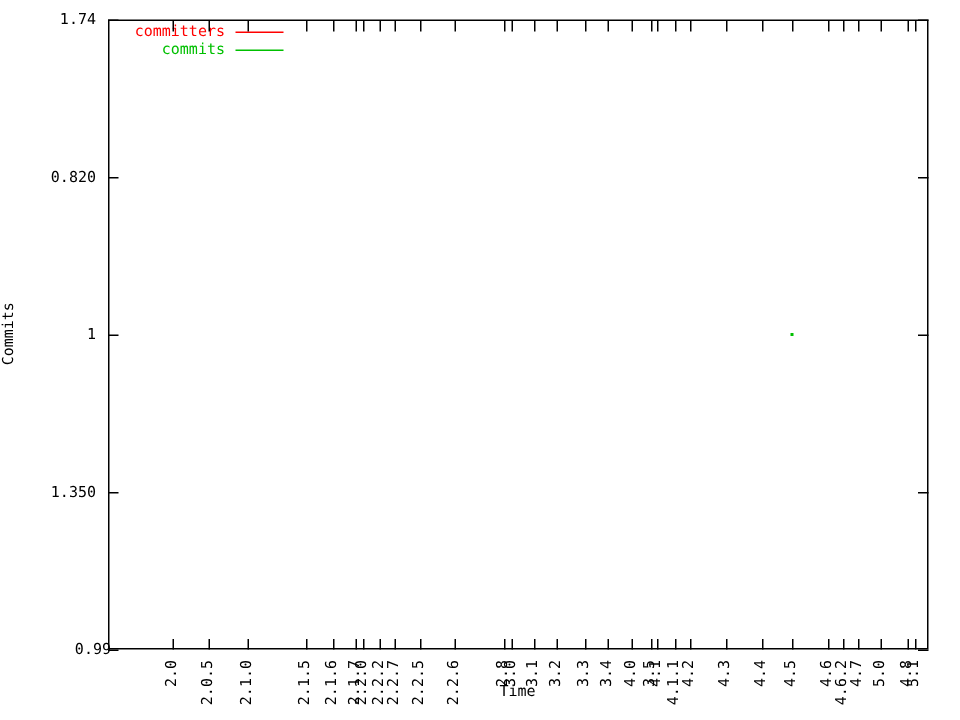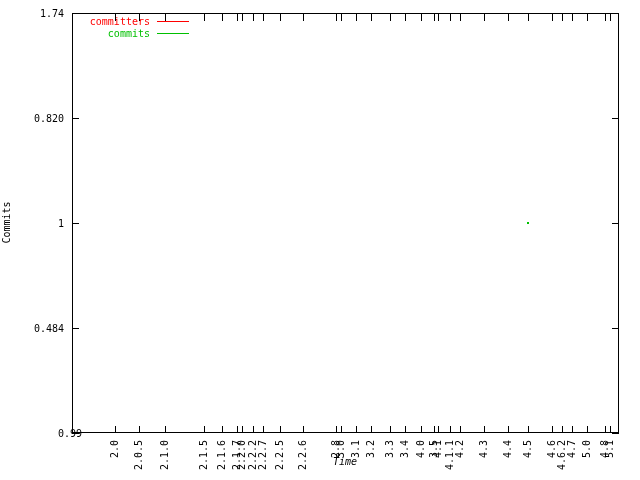--- a/index.html
+++ b/index.html
@@ -36,39 +36,39 @@
 </style>
 </head>
 <body>
 
 <div class="chart">
 
   <div class="plot-border"></div>
 
   <div class="ylabel-text" style="left:-24px;top:217px;width:60px;text-align:center;">Commits</div>
 
-  <div class="xaxis-title" style="left:333px;top:456px;font-style:italic;">Time</div>
+  <div class="xaxis-title" style="left:333px;top:456px;">Time</div>
 
   <div class="legend-row" style="left:60px;top:16px;width:90px;">
     <span class="legend-label" style="color: rgb(255, 0, 0);">committers</span>
   </div>
   <div class="legend-line" style="left: 157px; top: 21px; background: rgb(255, 0, 0);" id="legline0"></div>
 
   <div class="legend-row" style="left:60px;top:28px;width:90px;">
     <span class="legend-label" style="color: rgb(0, 192, 0);">commits</span>
   </div>
   <div class="legend-line" style="left: 157px; top: 33px; background: rgb(0, 192, 0);" id="legline1"></div>
 
   <div id="generated">
       <div class="tick tick-y" style="left:72px;top:433px;"></div>
       <div class="tick tick-y" style="left:612px;top:433px;"></div>
-      <div class="ytick-label" style="left:20px;top:428px;">0.99</div>
+      <div class="ytick-label" style="left:12px;top:428px;">0.99</div>
       <div class="tick tick-y" style="left:72px;top:328px;"></div>
       <div class="tick tick-y" style="left:612px;top:328px;"></div>
-      <div class="ytick-label" style="left:2px;top:323px;">0.484</div>
+      <div class="ytick-label" style="left:2px;top:323px;">1.350</div>
       <div class="tick tick-y" style="left:72px;top:223px;"></div>
       <div class="tick tick-y" style="left:612px;top:223px;"></div>
       <div class="ytick-label" style="left:2px;top:218px;">1</div>
       <div class="tick tick-y" style="left:72px;top:118px;"></div>
       <div class="tick tick-y" style="left:612px;top:118px;"></div>
       <div class="ytick-label" style="left:2px;top:113px;">0.820</div>
       <div class="tick tick-y" style="left:72px;top:13px;"></div>
       <div class="tick tick-y" style="left:612px;top:13px;"></div>
       <div class="ytick-label" style="left:2px;top:8px;">1.74</div>
       <div class="tick tick-x" style="left:115px;top:426px;"></div>

